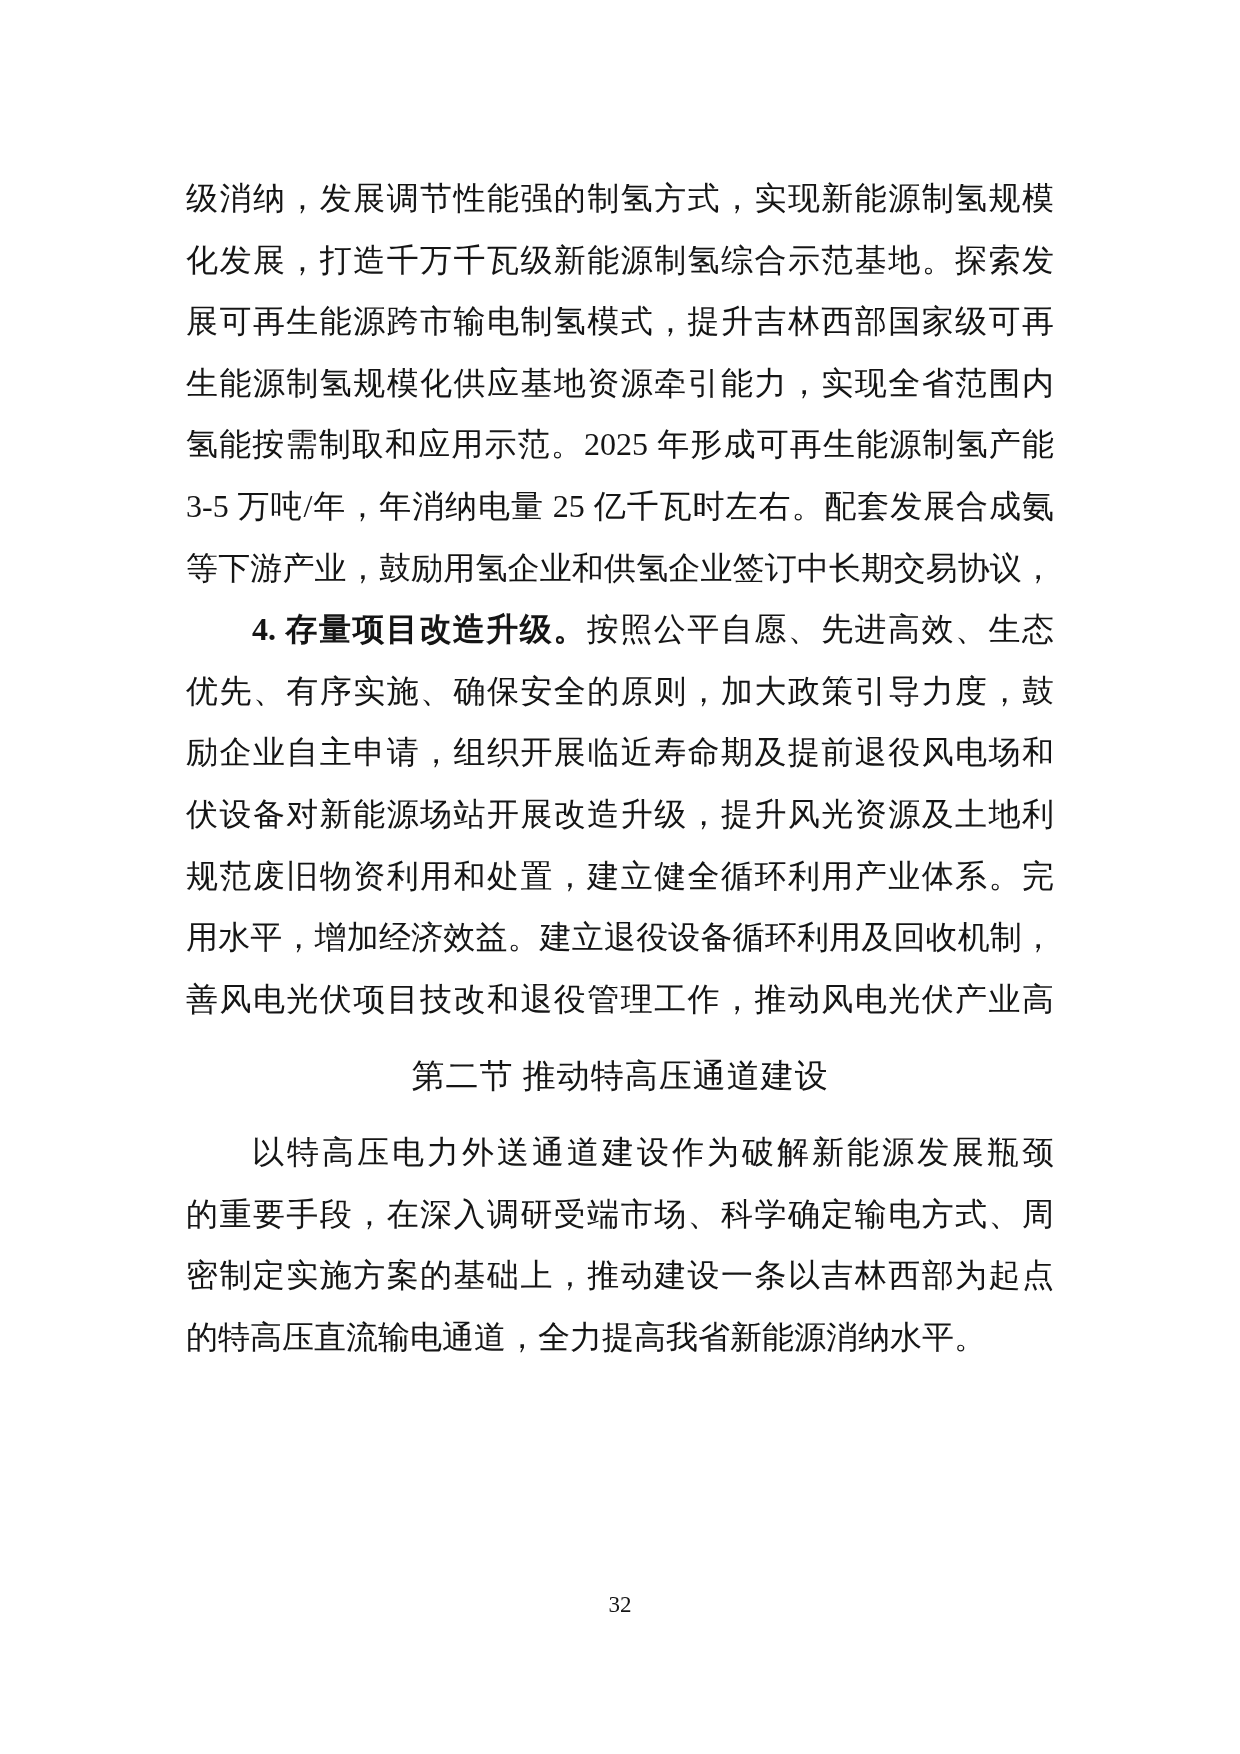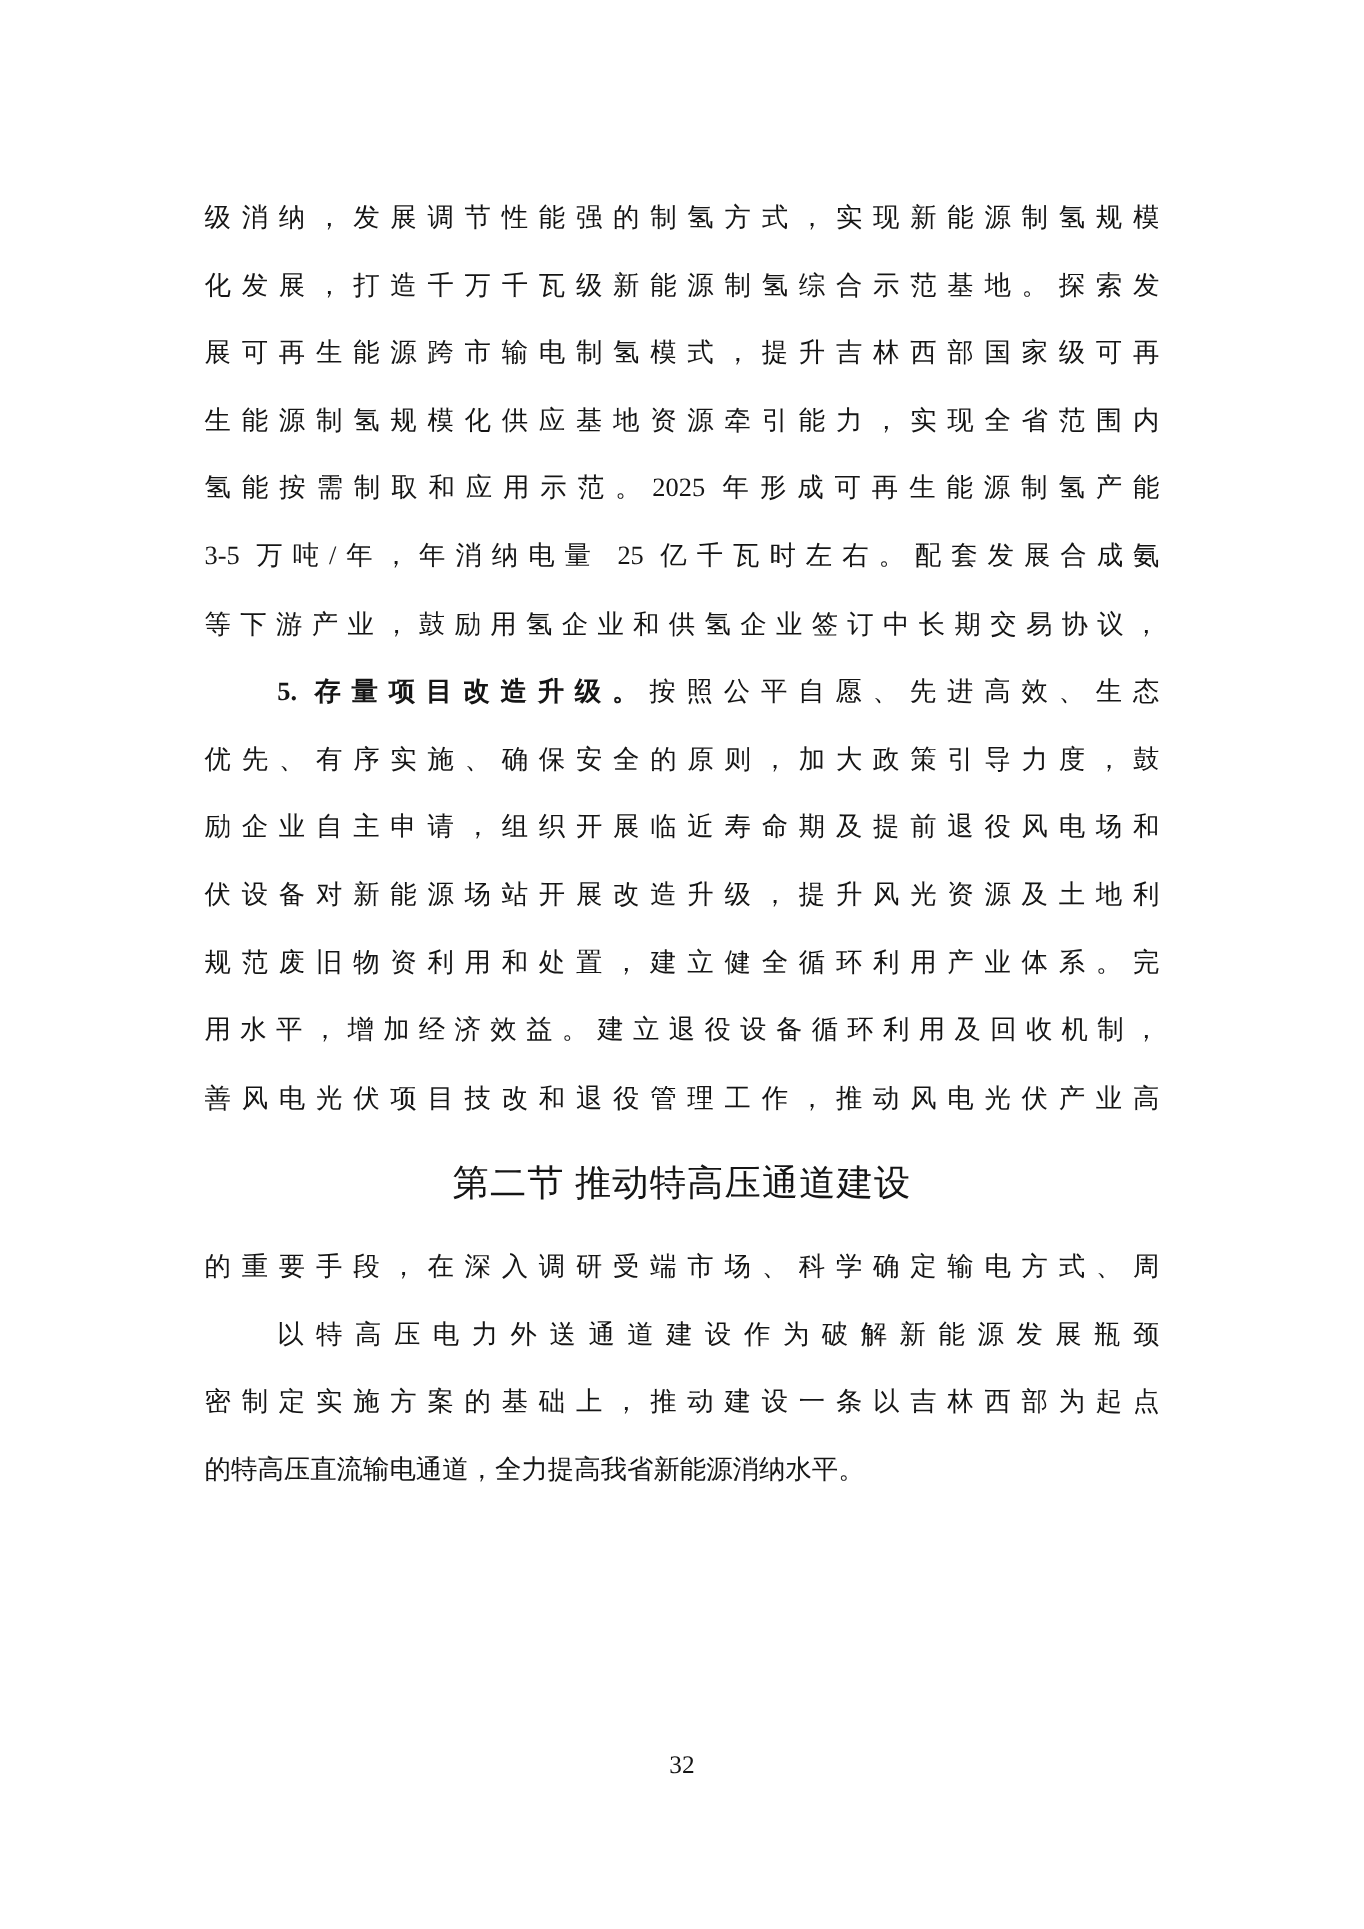--- a/index.html
+++ b/index.html
@@ -17,21 +17,21 @@
     color: #151515;
     overflow: hidden;
   }
   .content {
     position: absolute;
     left: 186px;
     top: 168px;
     width: 868px;
   }
   .line {
-    font-size: 24px;
+    font-size: 32px;
     line-height: 61.6px;
     text-align: justify;
     text-align-last: justify;
     text-justify: inter-character;
     white-space: normal;
   }
   .line.last {
     text-align-last: left;
   }
   .line.indent {
@@ -64,27 +64,27 @@
 
 <div class="page">
   <div class="content">
       <div class="line"><span class="seg">级消纳，发展调节性能强的制氢方式，实现新能源制氢规模</span></div>
       <div class="line"><span class="seg">化发展，打造千万千瓦级新能源制氢综合示范基地。探索发</span></div>
       <div class="line"><span class="seg">展可再生能源跨市输电制氢模式，提升吉林西部国家级可再</span></div>
       <div class="line"><span class="seg">生能源制氢规模化供应基地资源牵引能力，实现全省范围内</span></div>
       <div class="line"><span class="seg">氢能按需制取和应用示范。2025 年形成可再生能源制氢产能</span></div>
       <div class="line"><span class="seg">3-5 万吨/年，年消纳电量 25 亿千瓦时左右。配套发展合成氨</span></div>
       <div class="line"><span class="seg">等下游产业，鼓励用氢企业和供氢企业签订中长期交易协议，</span></div>
-      <div class="line indent"><span class="seg bold">5. 存量项目改造升级。</span><span class="seg">按照公平自愿、先进高效、生态</span></div>
+      <div class="line indent"><span class="seg bold">4. 存量项目改造升级。</span><span class="seg">按照公平自愿、先进高效、生态</span></div>
       <div class="line"><span class="seg">优先、有序实施、确保安全的原则，加大政策引导力度，鼓</span></div>
       <div class="line"><span class="seg">励企业自主申请，组织开展临近寿命期及提前退役风电场和</span></div>
       <div class="line"><span class="seg">伏设备对新能源场站开展改造升级，提升风光资源及土地利</span></div>
       <div class="line"><span class="seg">规范废旧物资利用和处置，建立健全循环利用产业体系。完</span></div>
       <div class="line"><span class="seg">用水平，增加经济效益。建立退役设备循环利用及回收机制，</span></div>
       <div class="line"><span class="seg">善风电光伏项目技改和退役管理工作，推动风电光伏产业高</span></div>
       <div class="heading">第二节 推动特高压通道建设</div>
+      <div class="line indent"><span class="seg">以特高压电力外送通道建设作为破解新能源发展瓶颈</span></div>
       <div class="line"><span class="seg">的重要手段，在深入调研受端市场、科学确定输电方式、周</span></div>
-      <div class="line indent"><span class="seg">以特高压电力外送通道建设作为破解新能源发展瓶颈</span></div>
       <div class="line"><span class="seg">密制定实施方案的基础上，推动建设一条以吉林西部为起点</span></div>
       <div class="line last"><span class="seg">的特高压直流输电通道，全力提高我省新能源消纳水平。</span></div>
     </div>
   <div class="footer">32</div>
 </div>
 
 </body></html>

